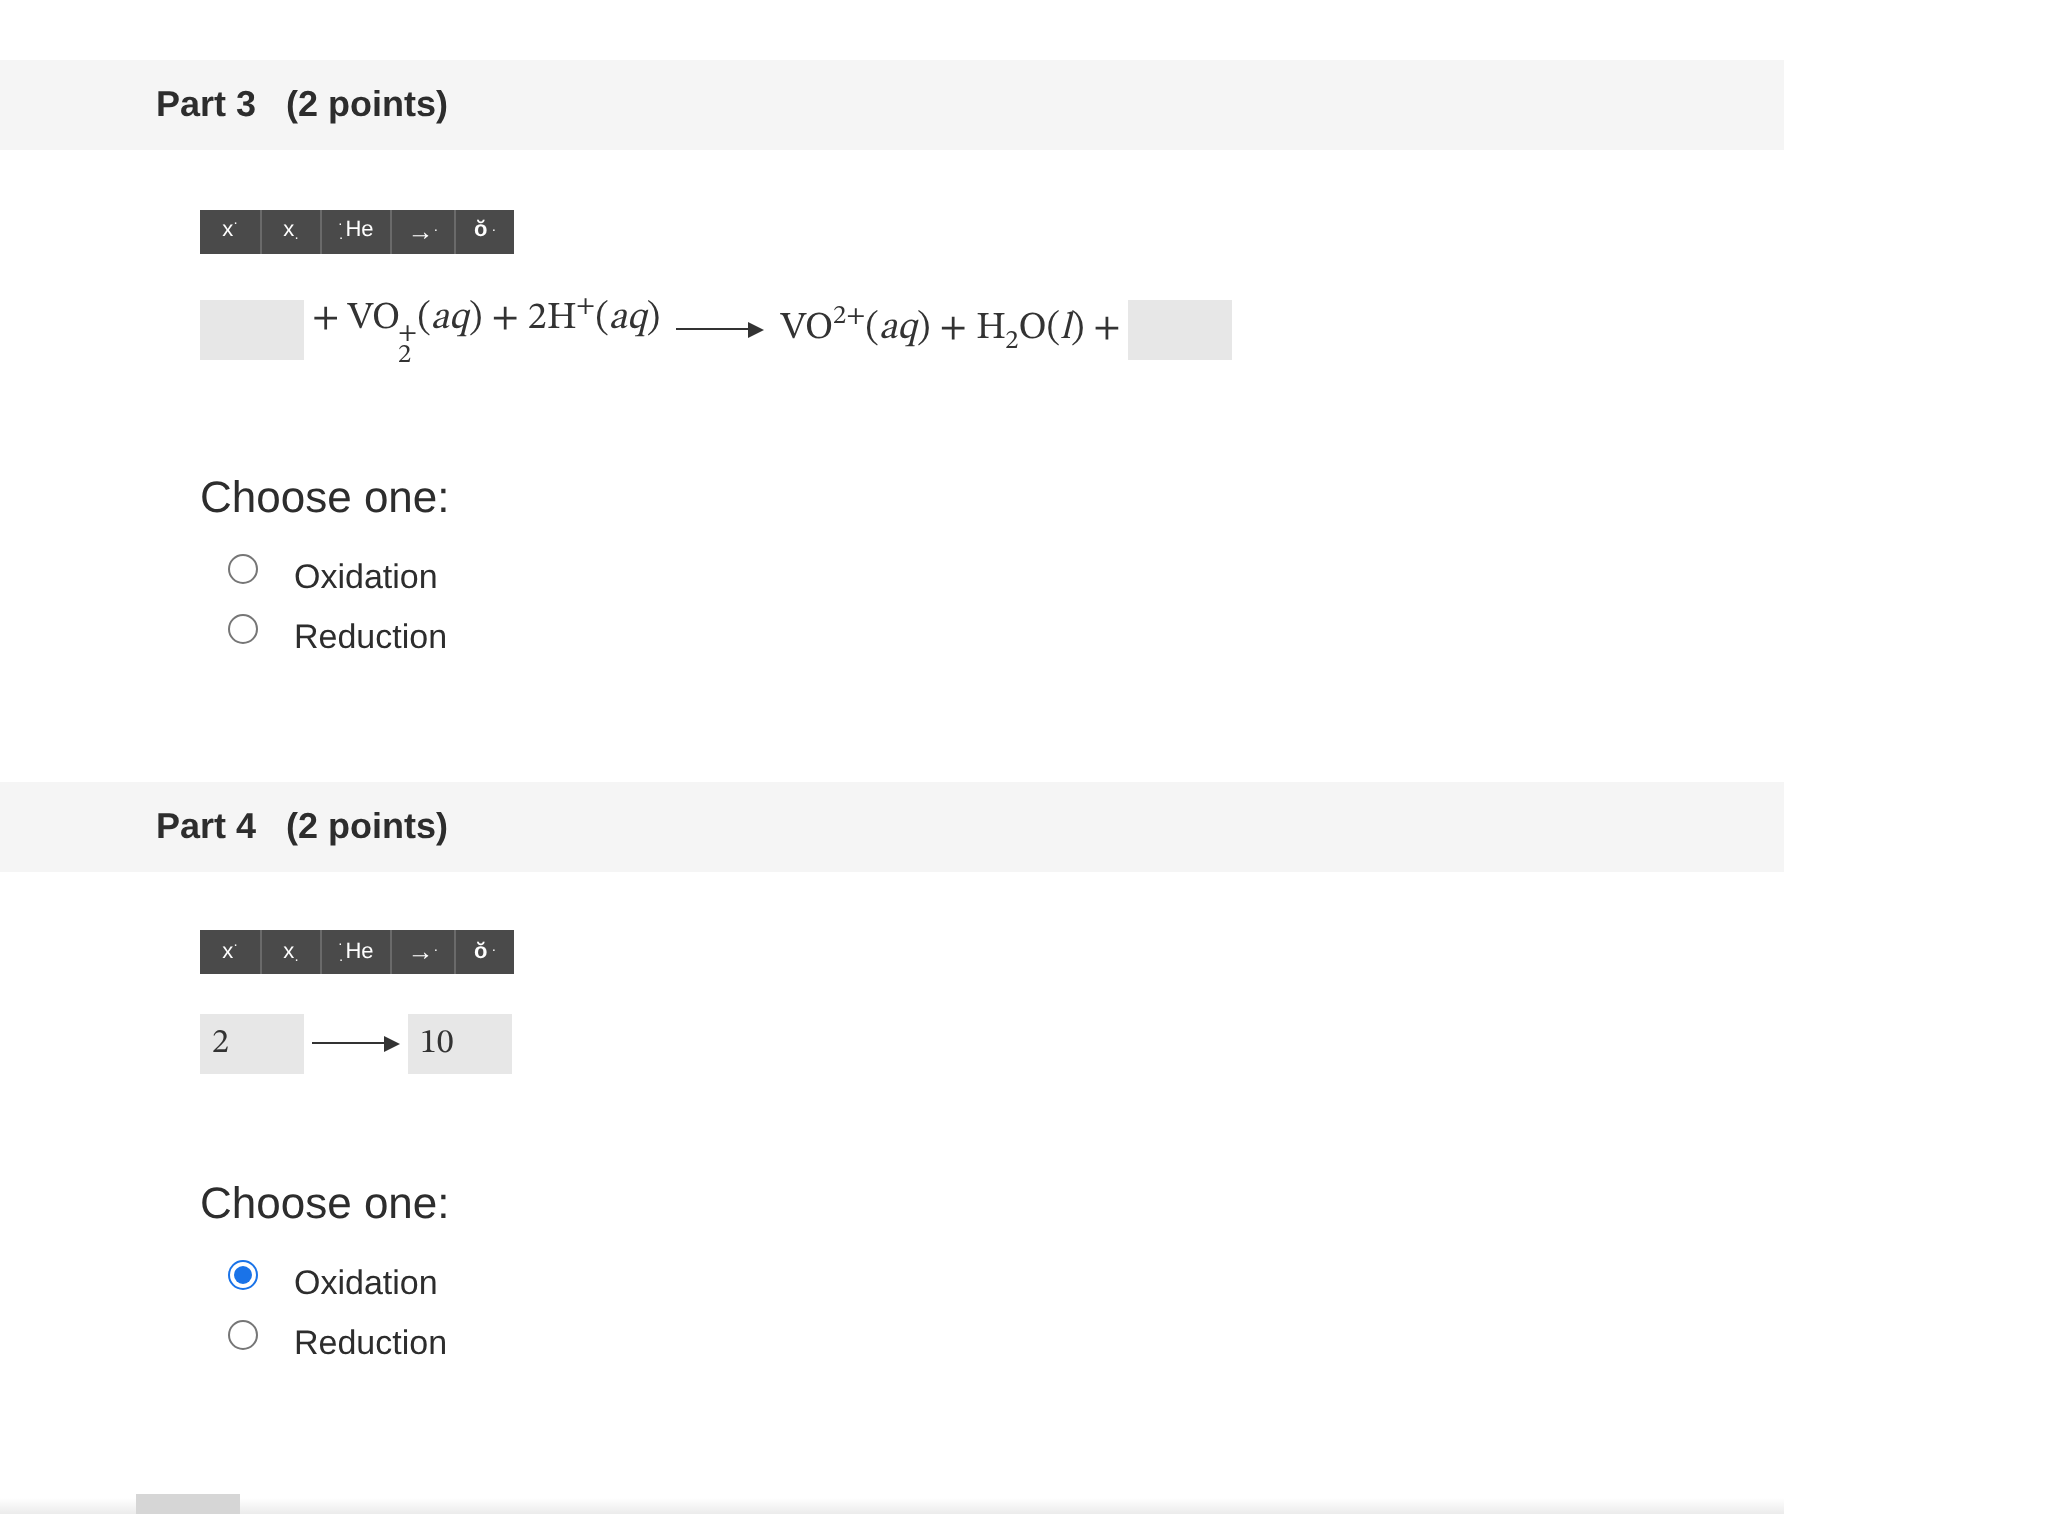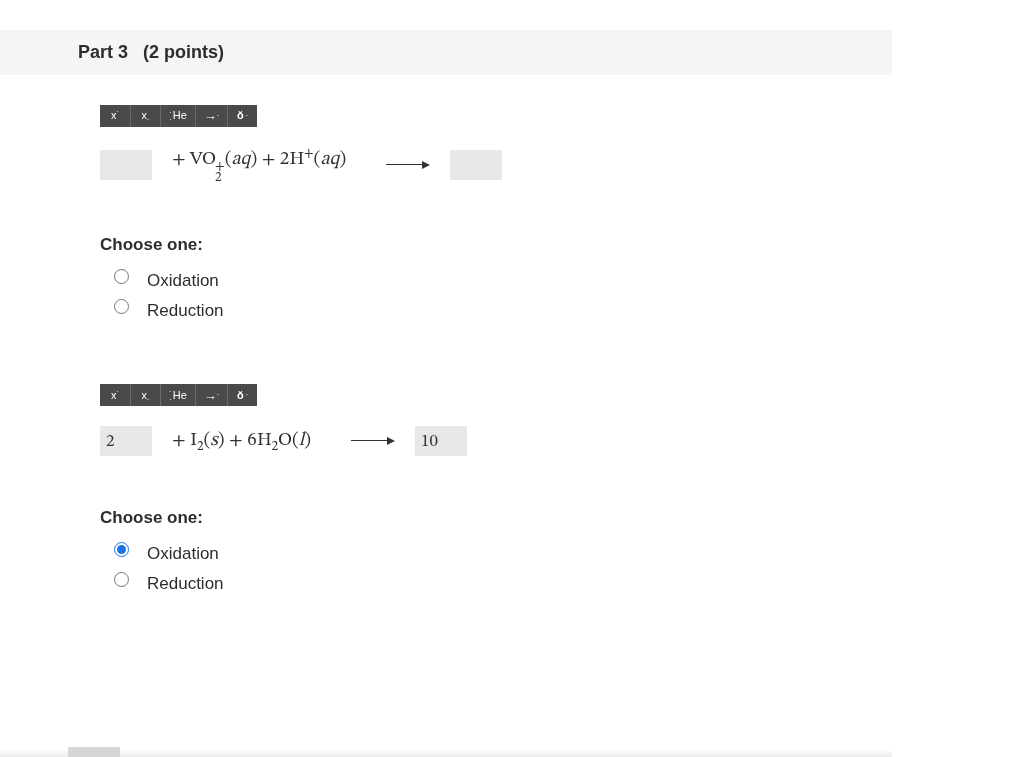--- a/index.html
+++ b/index.html
@@ -103,21 +103,21 @@
     border: none;
     width: 52px;
     height: 30px;
     font-family: inherit;
     font-size: 17px;
     padding: 0 6px;
     color: #333;
     box-sizing: border-box;
   }
   .eq-text {
-    padding: 0 20px;
+    padding: 0 4px;
     white-space: nowrap;
   }
   .eq-text sup {
     font-size: 0.70em;
     vertical-align: super;
     line-height: 0;
   }
   .eq-text sub {
     font-size: 0.70em;
     vertical-align: sub;
@@ -153,22 +153,22 @@
     width: 0; height: 0;
     border-top: 4px solid transparent;
     border-bottom: 4px solid transparent;
     border-left: 8px solid #333;
   }
 
   .choose-block {
     margin-top: 8px;
   }
   .choose-label {
-    font-weight: 700;
-    font-size: 17px;
+    font-weight: 400;
+    font-size: 22px;
     margin-bottom: 12px;
   }
   .radio-row {
     display: flex;
     align-items: flex-start;
     margin-bottom: 6px;
     font-size: 17px;
     color: #2d2d2d;
   }
   .radio-row input[type="radio"] {
@@ -212,36 +212,41 @@
 
     <div class="equation-row">
       <input class="eq-input" style="">
       <span class="eq-text">+ VO<span class="supsub">
             <span>+</span>
             <span>2</span>
           </span>(<i>aq</i>) + 2H<sup>+</sup>(<i>aq</i>)</span>
       <span class="eq-text">
         <span class="long-arrow"></span>
       </span>
+      <span class="eq-text">VO<sup>2+</sup>(<i>aq</i>) + H<sub>2</sub>O(<i>l</i>) +</span>
       <input class="eq-input" style="">
     </div>
 
     <div class="choose-block">
       <div class="choose-label">Choose one:</div>
       <label class="radio-row">
         <input type="radio" name="p3" style="">
         <span>Oxidation</span>
       </label>
       <label class="radio-row">
         <input type="radio" name="p3" style="">
         <span>Reduction</span>
       </label>
     </div>
   </div>
 
+  <div class="part-header">
+    <span>Part 4</span>
+    <span class="points">(2 points)</span>
+  </div>
 
   <div class="section-body" style="margin-bottom:10px;">
 
     <div class="eq-toolbar">
       <div class="eq-btn">
         <span><span>x</span><sup>·</sup></span>
       </div>
       <div class="eq-btn">
         <span><span>x</span><sub>·</sub></span>
       </div>
@@ -253,21 +258,20 @@
           <sub>·</sub>
       </div>
       <div class="eq-btn">
         <span class="sigma-icon"></span>
           <sub style="margin-left:2px;">·</sub>
       </div>
     </div>
 
     <div class="equation-row">
       <input class="eq-input" value="2" style="">
-      <span class="eq-text">+ I<sub>2</sub>(<i>s</i>) + 6H<sub>2</sub>O(<i>l</i>)</span>
       <span class="eq-text">
         <span class="long-arrow"></span>
       </span>
       <input class="eq-input" value="10" style="">
     </div>
 
     <div class="choose-block">
       <div class="choose-label">Choose one:</div>
       <label class="radio-row">
         <input type="radio" name="p4" checked="" style="">

